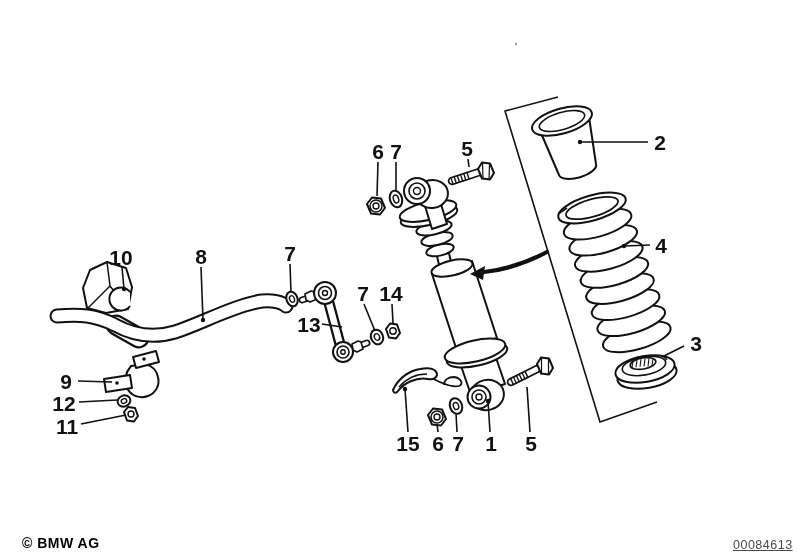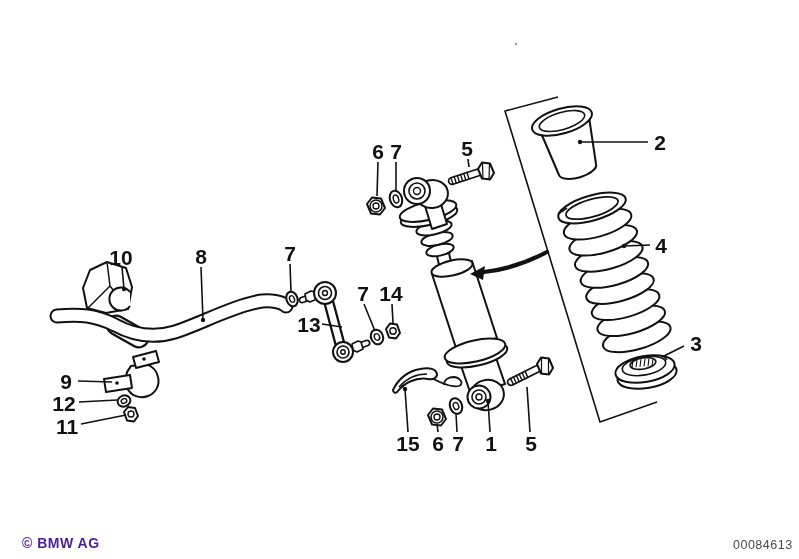--- a/index.html
+++ b/index.html
@@ -4,25 +4,25 @@
 <style>
   html,body{margin:0;padding:0;background:#e8e8e8;}
   .page{
     position:relative;width:799px;height:559px;background:#ffffff;
     font-family:"Liberation Sans",sans-serif;overflow:hidden;
   }
   .diagram-svg{position:absolute;left:0;top:0;}
   .callout-num{font:700 21px "Liberation Sans",sans-serif;fill:#111;}
   .footer-copyright{
     position:absolute;left:22px;top:535px;font-size:14px;font-weight:700;
-    color:#4c1d95;letter-spacing:0.5px;
+    color:#000000;letter-spacing:0.5px;
   }
   .footer-docnum{
     position:absolute;left:733px;top:538px;font-size:12.5px;font-weight:400;
-    color:#4a4a4a;letter-spacing:0.5px;
+    color:#4a4a4a;letter-spacing:0.5px;text-decoration:underline;
   }
 </style>
 </head>
 <body>
 
 <div class="page">
 
   <svg class="diagram-svg" width="799" height="559" viewBox="0 0 799 559">
 
     <g fill="none" stroke="#111" stroke-width="1.6">

